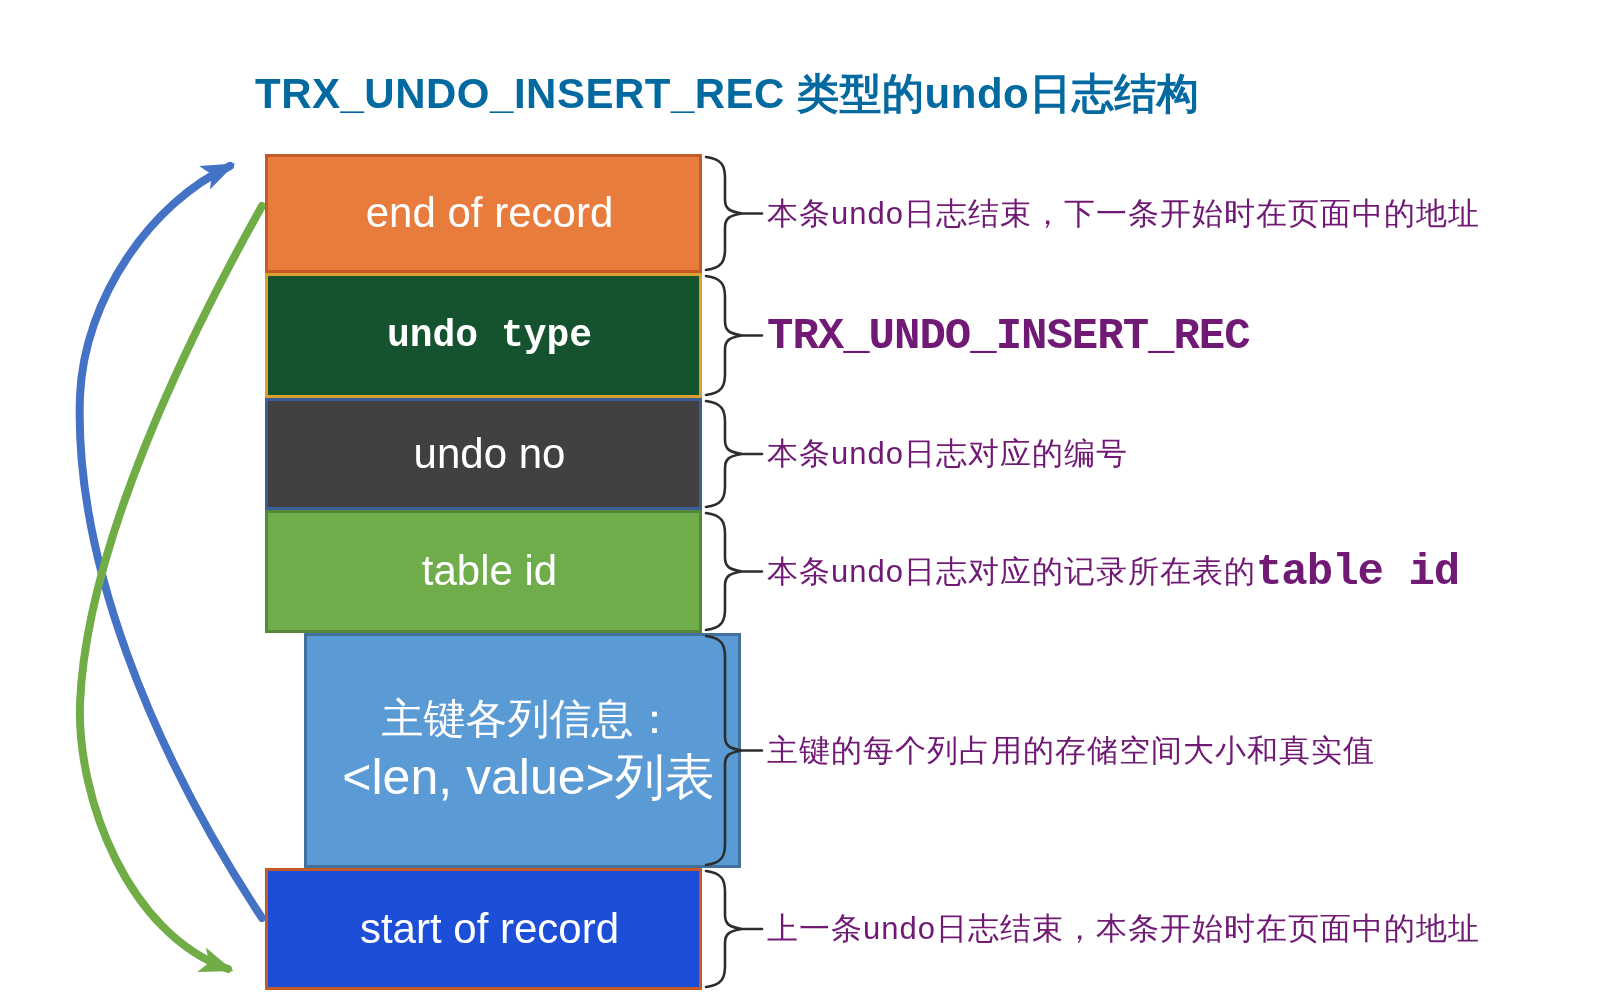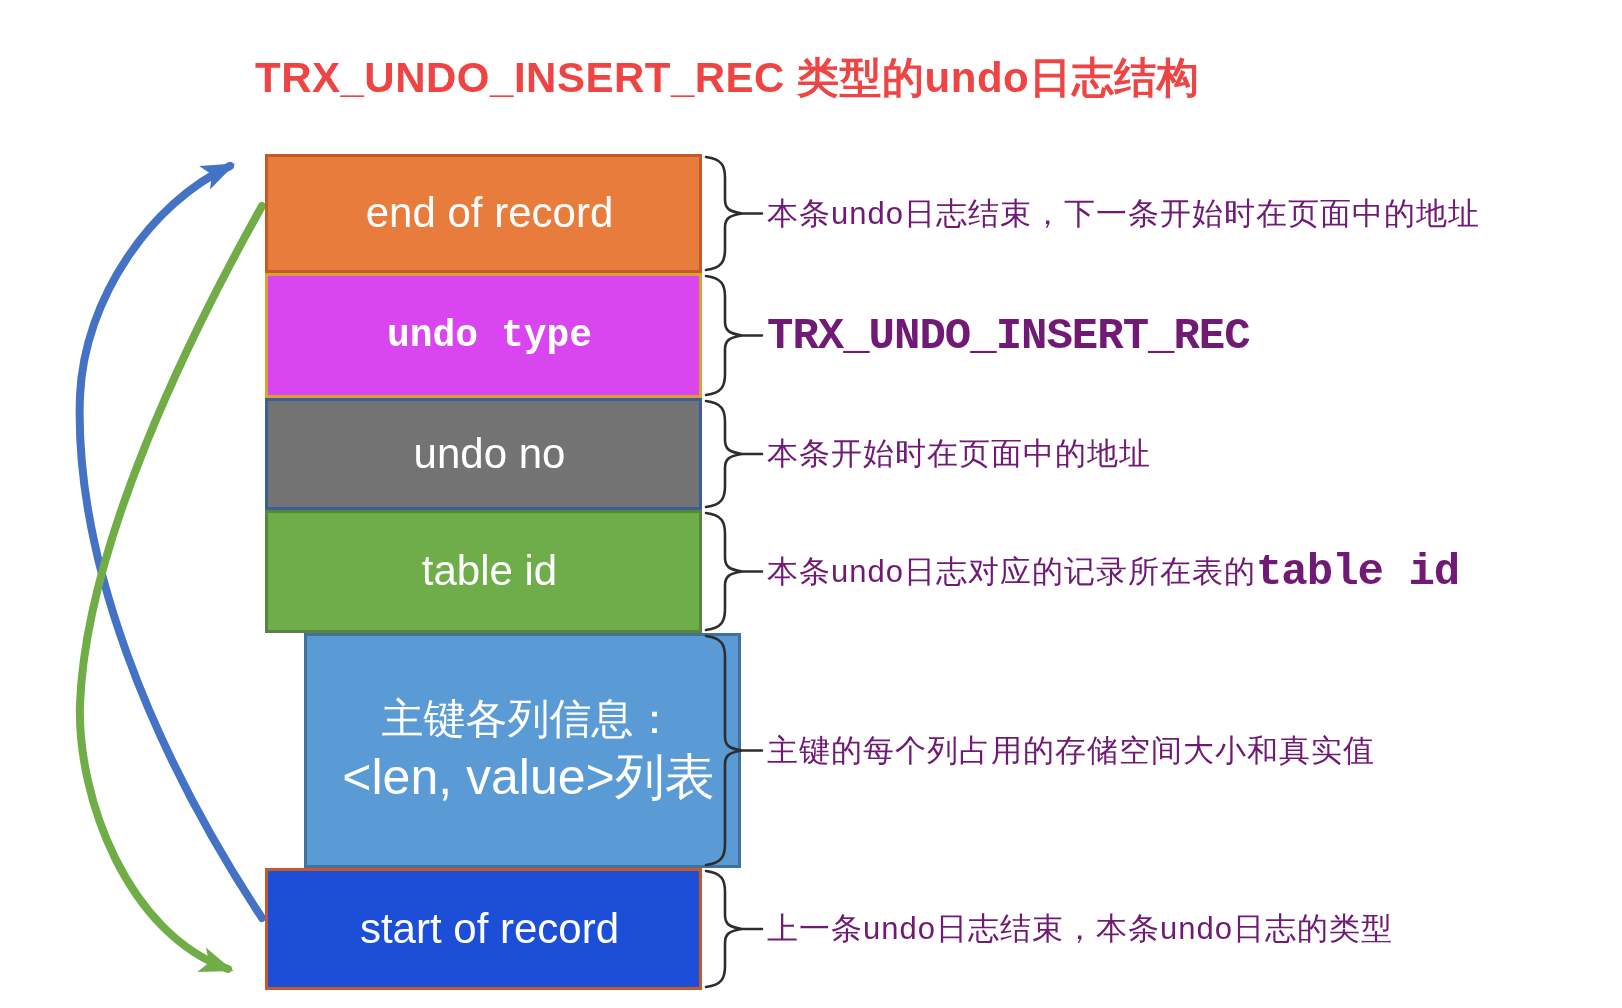--- a/index.html
+++ b/index.html
@@ -58,21 +58,21 @@
     font-family:"Liberation Mono","DejaVu Sans Mono",monospace;
     font-weight:bold;font-size:44px;letter-spacing:-1px;
   }
   .note .mono:empty{display:none;}
 </style>
 </head>
 <body>
 
 <div class="stage">
 
-  <div class="title" style="color: #ef4444;">TRX_UNDO_INSERT_REC 类型的undo日志结构</div>
+  <div class="title" style="color: #0369a1; margin-top: 16px;">TRX_UNDO_INSERT_REC 类型的undo日志结构</div>
 
   <svg class="arrows" viewBox="0 0 330 1008">
     <defs>
       <marker id="head-blue" markerUnits="userSpaceOnUse" markerWidth="40" markerHeight="32" refX="30" refY="15" orient="auto">
         <path d="M2,2 L36,15 L2,28 L10,15 Z" fill="#4472C4"></path>
       </marker>
       <marker id="head-green" markerUnits="userSpaceOnUse" markerWidth="40" markerHeight="32" refX="30" refY="15" orient="auto">
         <path d="M2,2 L36,15 L2,28 L10,15 Z" fill="#70AD47"></path>
       </marker>
     </defs>
@@ -87,42 +87,42 @@
     </div>
     <svg class="brace" viewBox="0 0 62 119">
         <path d="M4,3 C20,5 23,12 23,24 L23,45.5 C23,54.5 27,57.5 40,59.5 C27,61.5 23,64.5 23,73.5 L23,95 C23,107 20,114 4,116 M40,59.5 L60,59.5" fill="none" stroke="#2D2D2D" stroke-width="2.6" stroke-linecap="round"></path>
       </svg>
     <div class="note">
       <span>本条undo日志结束，下一条开始时在页面中的地址</span>
     </div>
   </div>
 
   <div class="row row-1">
-    <div class="box" style="background: #d946ef; border-color: rgb(220, 159, 50);">
+    <div class="box" style="background: #14532d; border-color: rgb(220, 159, 50);">
       <div class="box-label">undo type</div>
 
     </div>
     <svg class="brace" viewBox="0 0 62 125">
         <path d="M4,3 C20,5 23,12 23,24 L23,48.5 C23,57.5 27,60.5 40,62.5 C27,64.5 23,67.5 23,76.5 L23,101 C23,113 20,120 4,122 M40,62.5 L60,62.5" fill="none" stroke="#2D2D2D" stroke-width="2.6" stroke-linecap="round"></path>
       </svg>
     <div class="note">
         <span class="mono">TRX_UNDO_INSERT_REC</span>
     </div>
   </div>
 
   <div class="row row-2">
-    <div class="box" style="background: #737373; border-color: rgb(58, 95, 151);">
+    <div class="box" style="background: #404040; border-color: rgb(58, 95, 151);">
       <div class="box-label">undo no</div>
 
     </div>
     <svg class="brace" viewBox="0 0 62 112">
         <path d="M4,3 C20,5 23,12 23,24 L23,42 C23,51 27,54 40,56 C27,58 23,61 23,70 L23,88 C23,100 20,107 4,109 M40,56 L60,56" fill="none" stroke="#2D2D2D" stroke-width="2.6" stroke-linecap="round"></path>
       </svg>
     <div class="note">
-      <span>本条开始时在页面中的地址</span>
+      <span>本条undo日志对应的编号</span>
     </div>
   </div>
 
   <div class="row row-3">
     <div class="box" style="background: rgb(111, 173, 75); border-color: rgb(85, 134, 58);">
       <div class="box-label">table id</div>
 
     </div>
     <svg class="brace" viewBox="0 0 62 123">
         <path d="M4,3 C20,5 23,12 23,24 L23,47.5 C23,56.5 27,59.5 40,61.5 C27,63.5 23,66.5 23,75.5 L23,99 C23,111 20,118 4,120 M40,61.5 L60,61.5" fill="none" stroke="#2D2D2D" stroke-width="2.6" stroke-linecap="round"></path>
@@ -148,17 +148,17 @@
 
   <div class="row row-5">
     <div class="box" style="background: #1d4ed8; border-color: rgb(195, 90, 40);">
       <div class="box-label">start of record</div>
 
     </div>
     <svg class="brace" viewBox="0 0 62 122">
         <path d="M4,3 C20,5 23,12 23,24 L23,47 C23,56 27,59 40,61 C27,63 23,66 23,75 L23,98 C23,110 20,117 4,119 M40,61 L60,61" fill="none" stroke="#2D2D2D" stroke-width="2.6" stroke-linecap="round"></path>
       </svg>
     <div class="note">
-      <span>上一条undo日志结束，本条undo日志的类型</span>
+      <span>上一条undo日志结束，本条开始时在页面中的地址</span>
     </div>
   </div>
 
 </div>
 
 </body></html>

